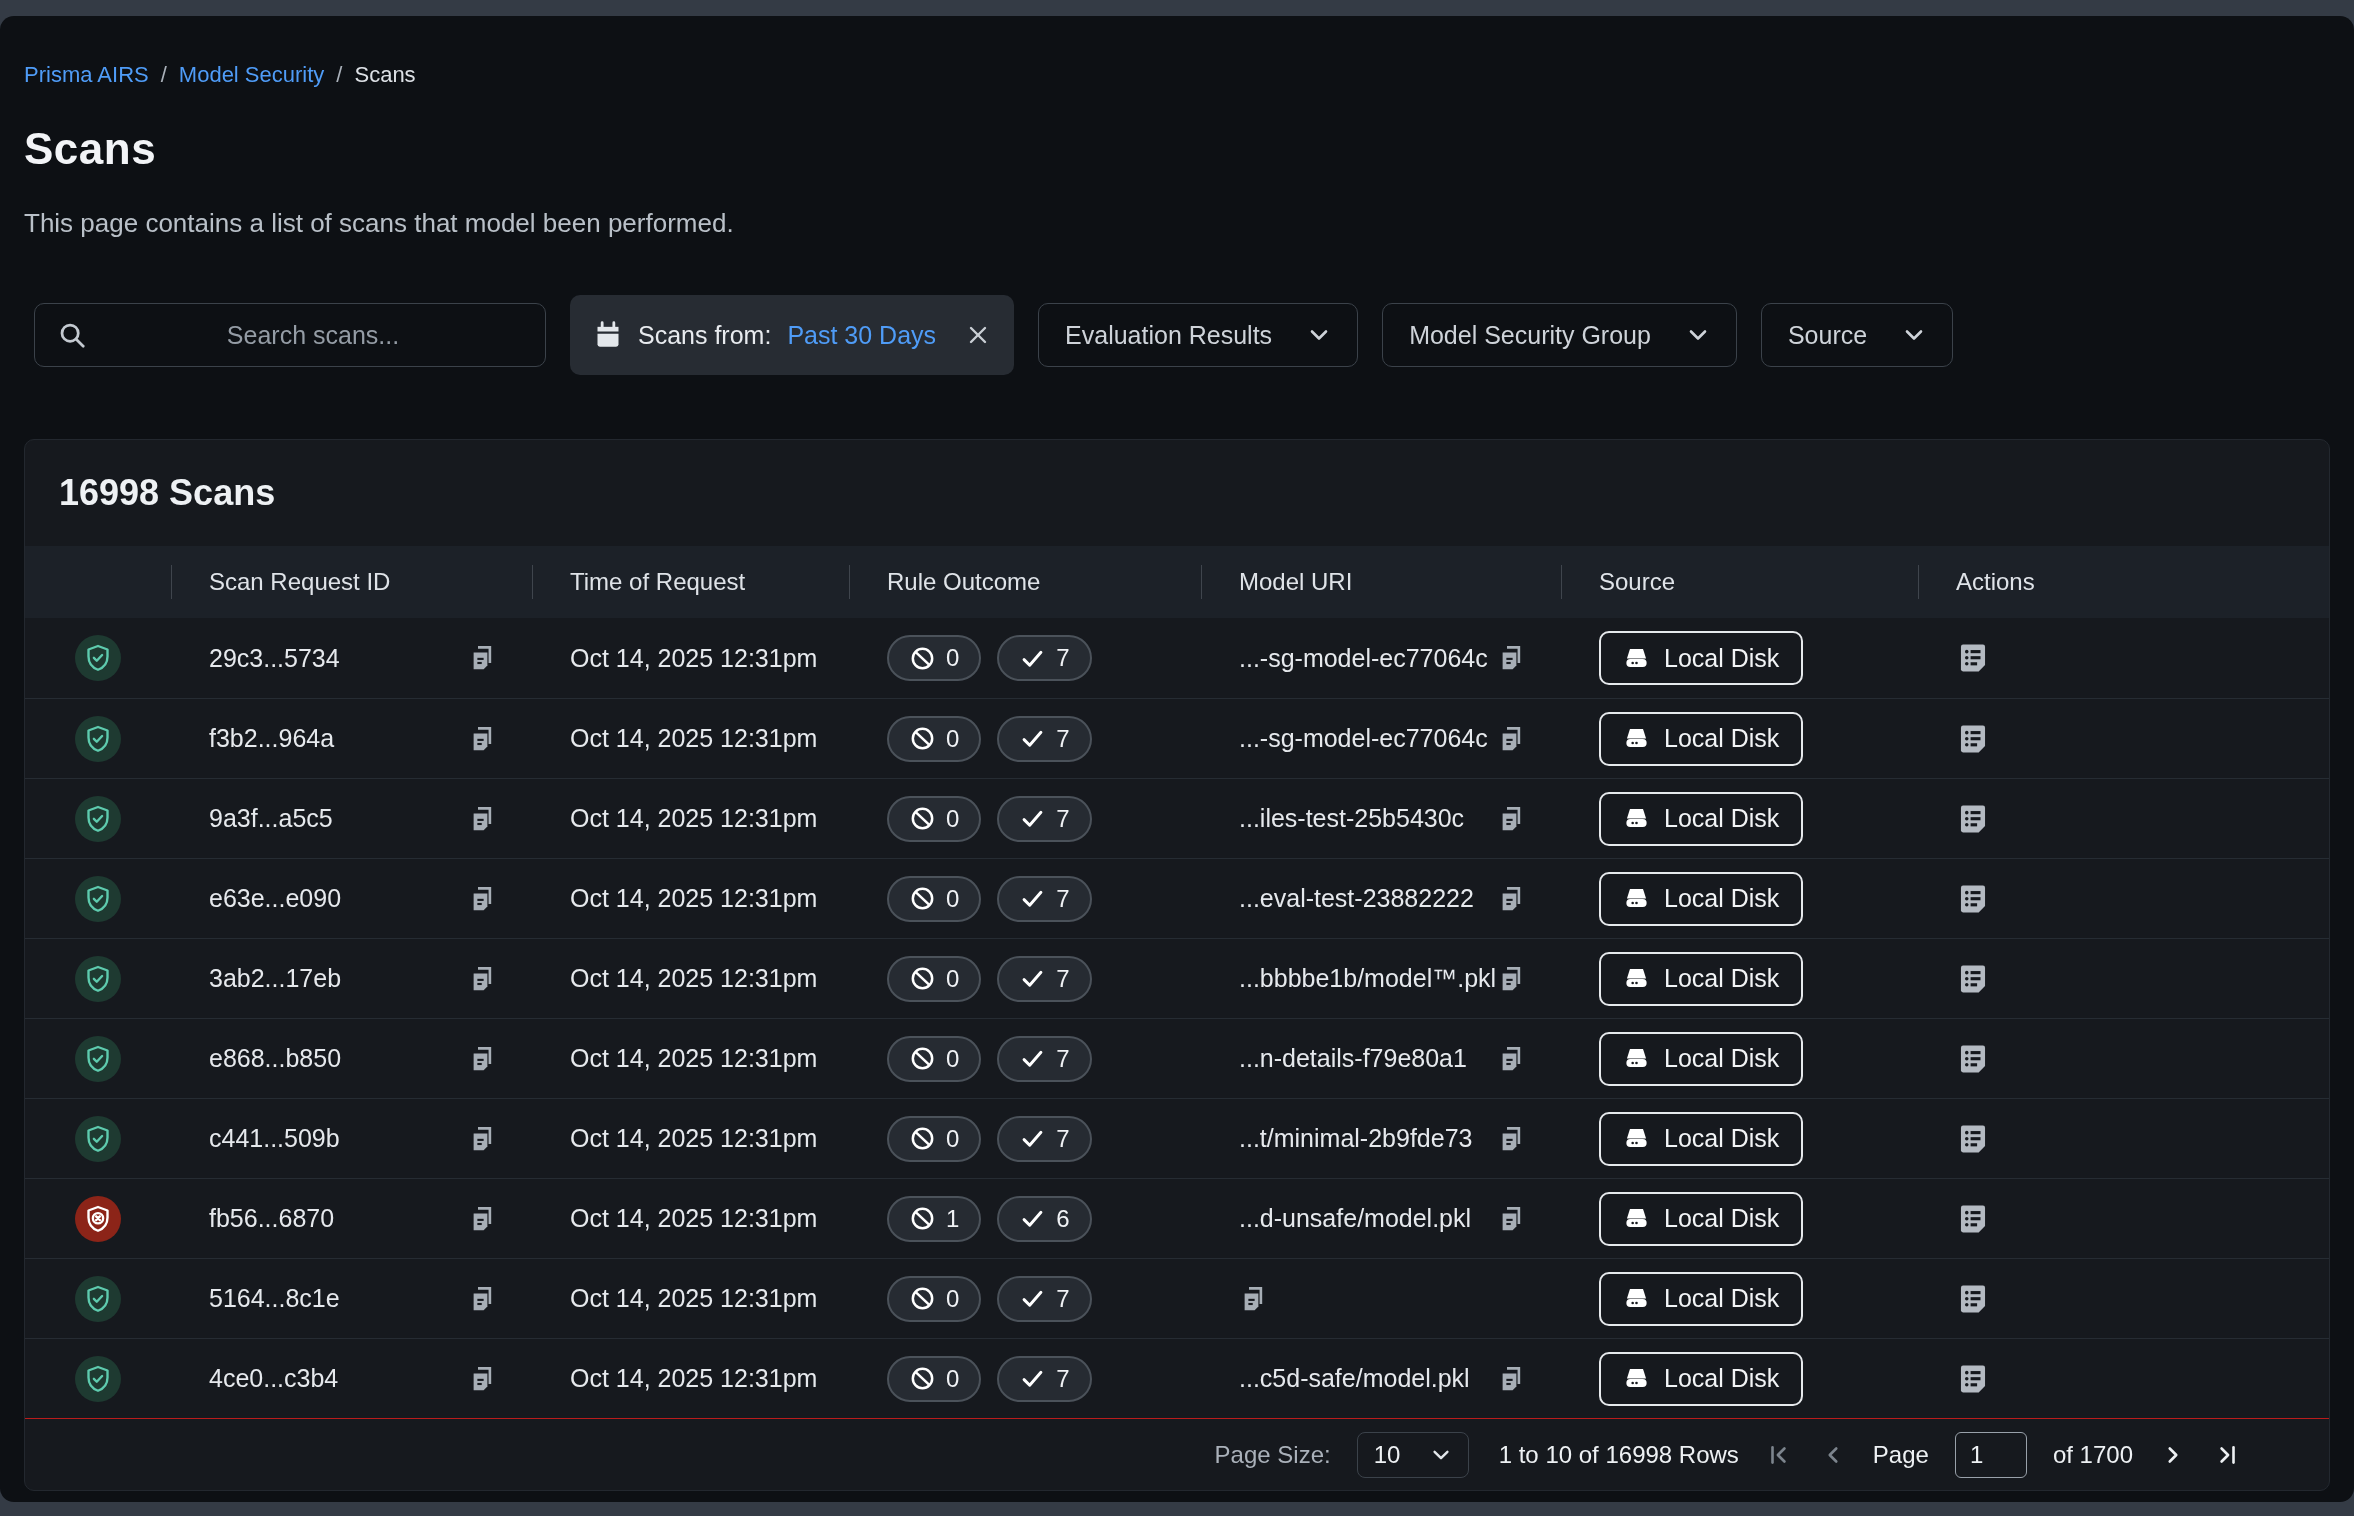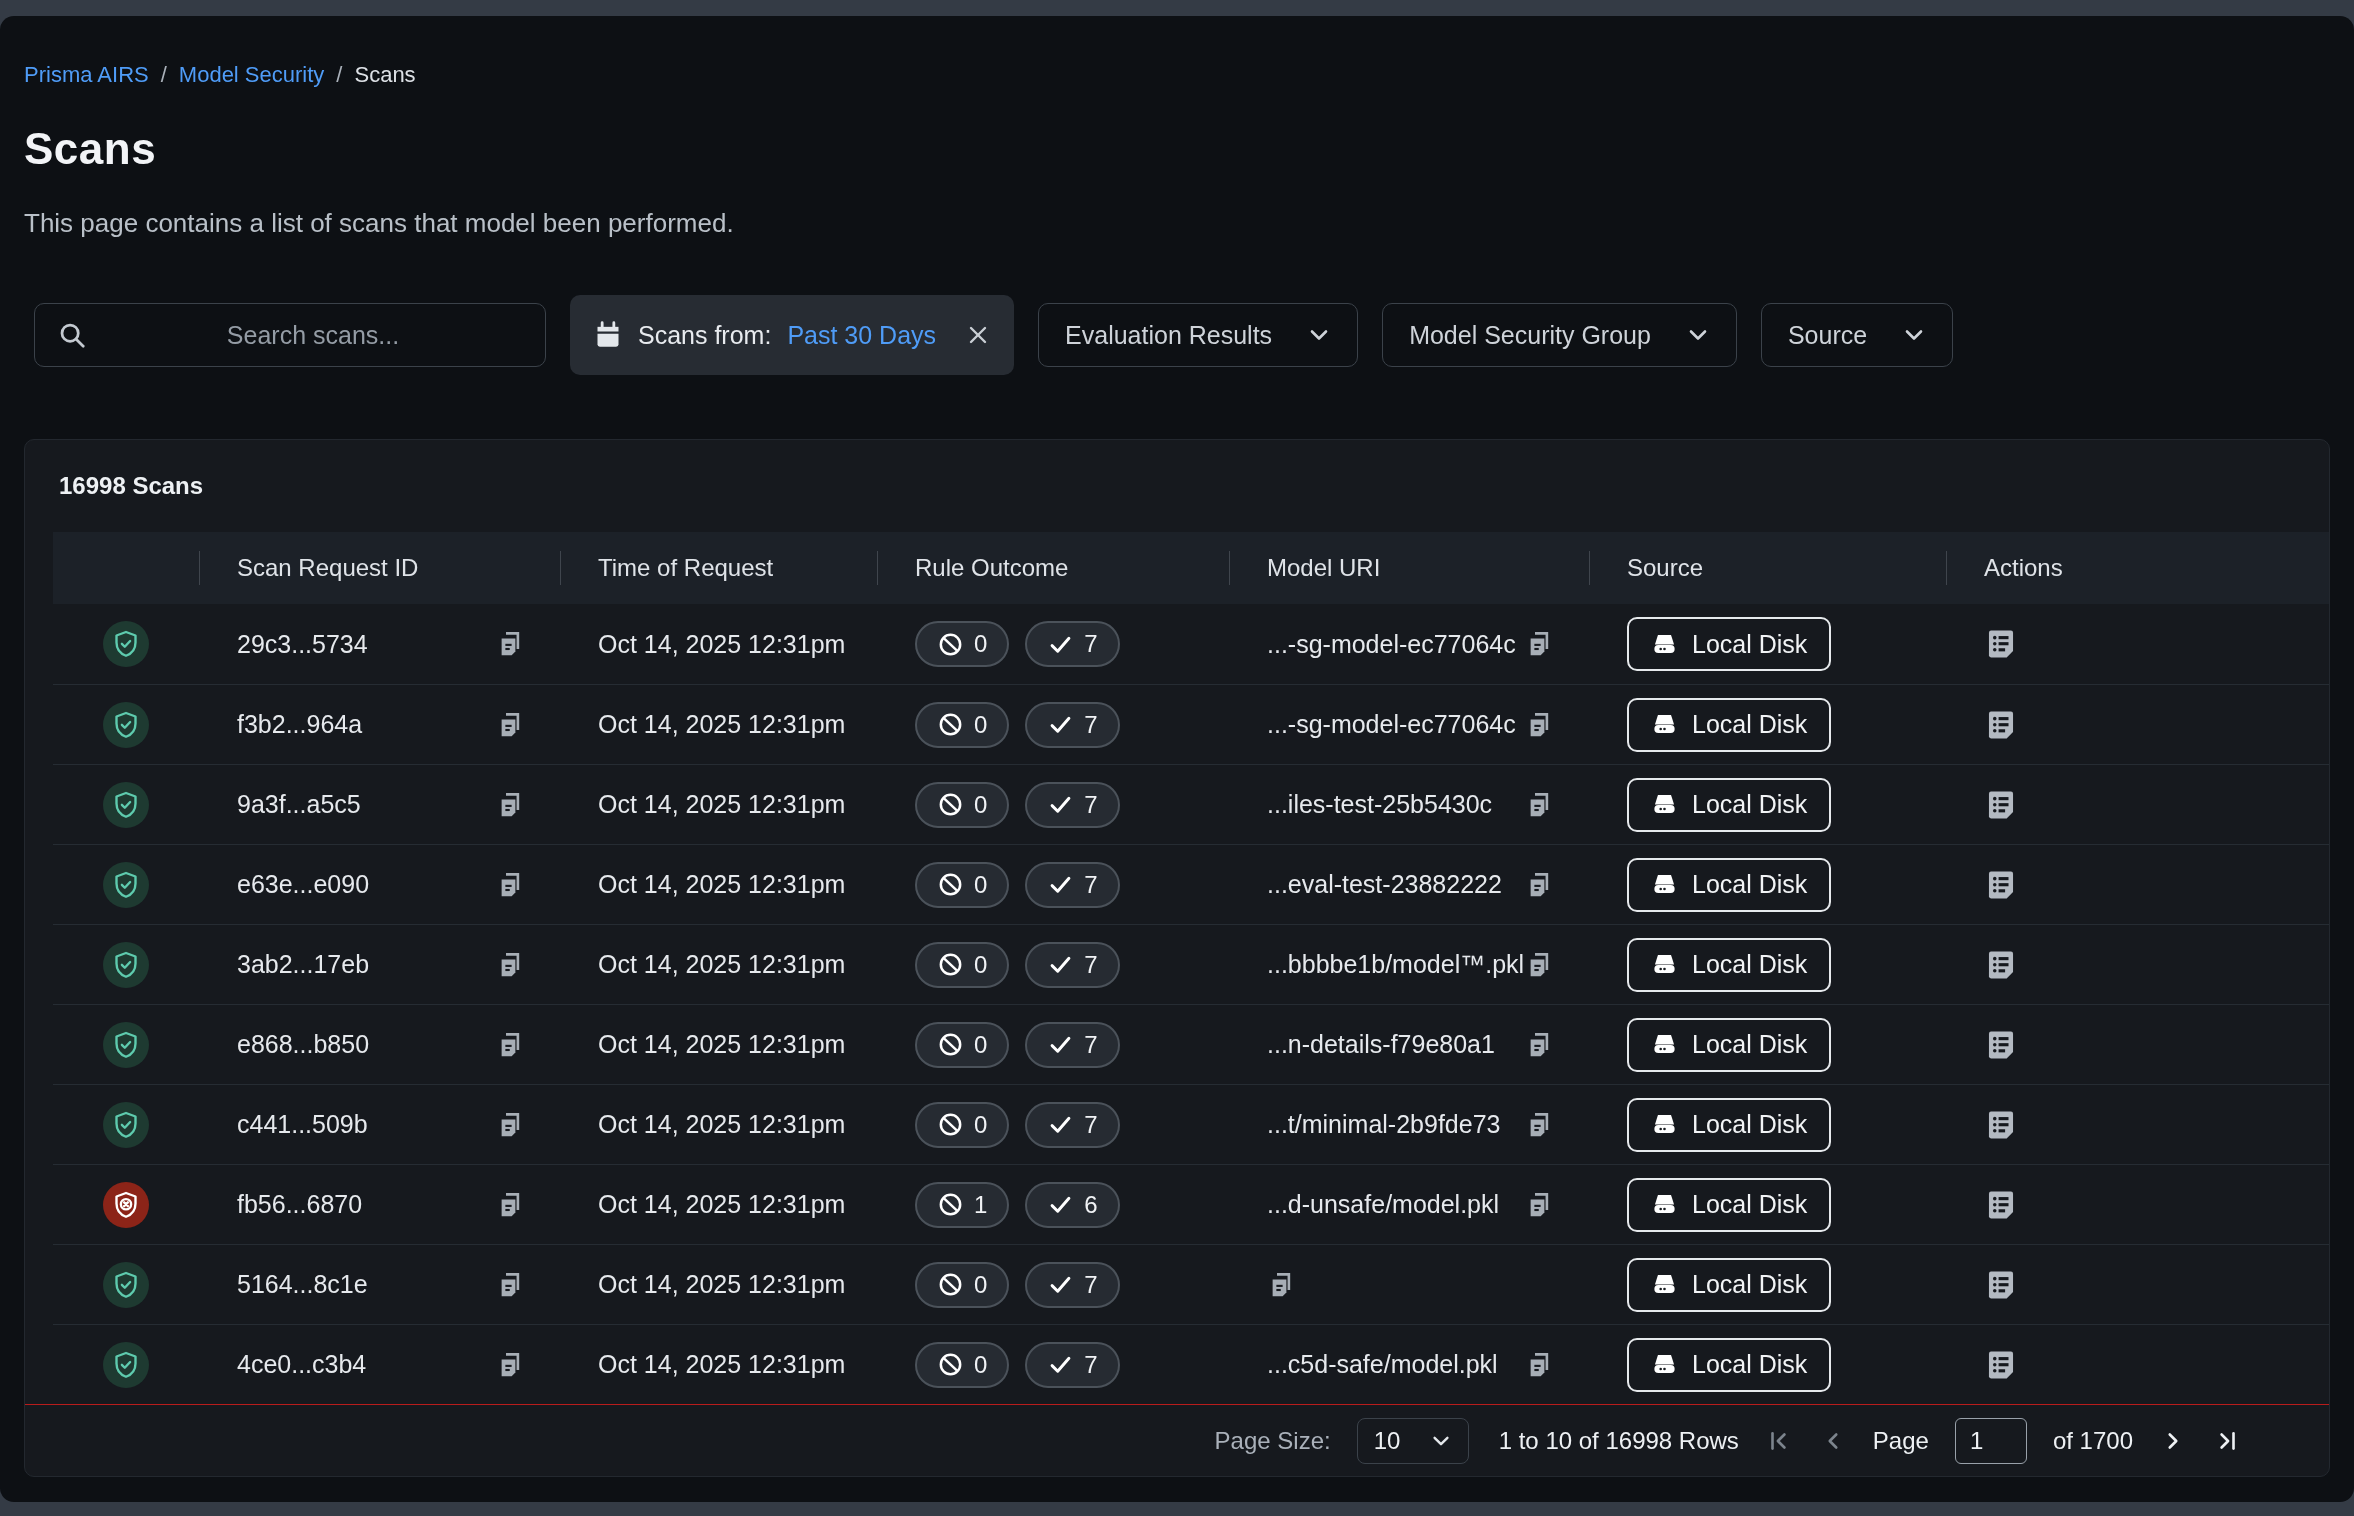--- a/index.html
+++ b/index.html
@@ -52,27 +52,26 @@
     height:64px; border:1px solid #3b424a; border-radius:10px; background:transparent;
     display:flex; align-items:center; gap:35px; padding:0 26px; font-size:25px; color:#ced3d9; cursor:pointer;
   }
   .dropdown svg{ width:24px; height:24px; color:#ced3d9; }
 
   
   .card{
     margin-top:64px; background:#16191e; border:1px solid #23282f; border-radius:10px;
     overflow:hidden;
   }
-  .card-header{ padding:32px 34px; font-size:24px; font-weight:600; color:#eef1f4; }
+  .card-header{ padding:32px 34px; font-size:36px; font-weight:600; color:#eef1f4; }
 
   .grid-row{
     display:grid;
     grid-template-columns:146px 361px 317px 352px 360px 357px 1fr;
     align-items:center;
-    margin-left:28px;
   }
   .thead{ background:#1c2128; height:72px; font-size:24px; color:#dfe3e8; font-weight:500;}
   .thead .th{ padding-left:38px; position:relative; height:100%; display:flex; align-items:center;}
   .thead .th + .th::before{
     content:""; position:absolute; left:0; top:19px; height:34px; width:1px; background:#3f454d;
   }
 
   .trow{ height:80px; border-top:1px solid #262c33; font-size:25px; color:#e6e9ed; }
   .trow:first-of-type{ border-top:none; }
 

